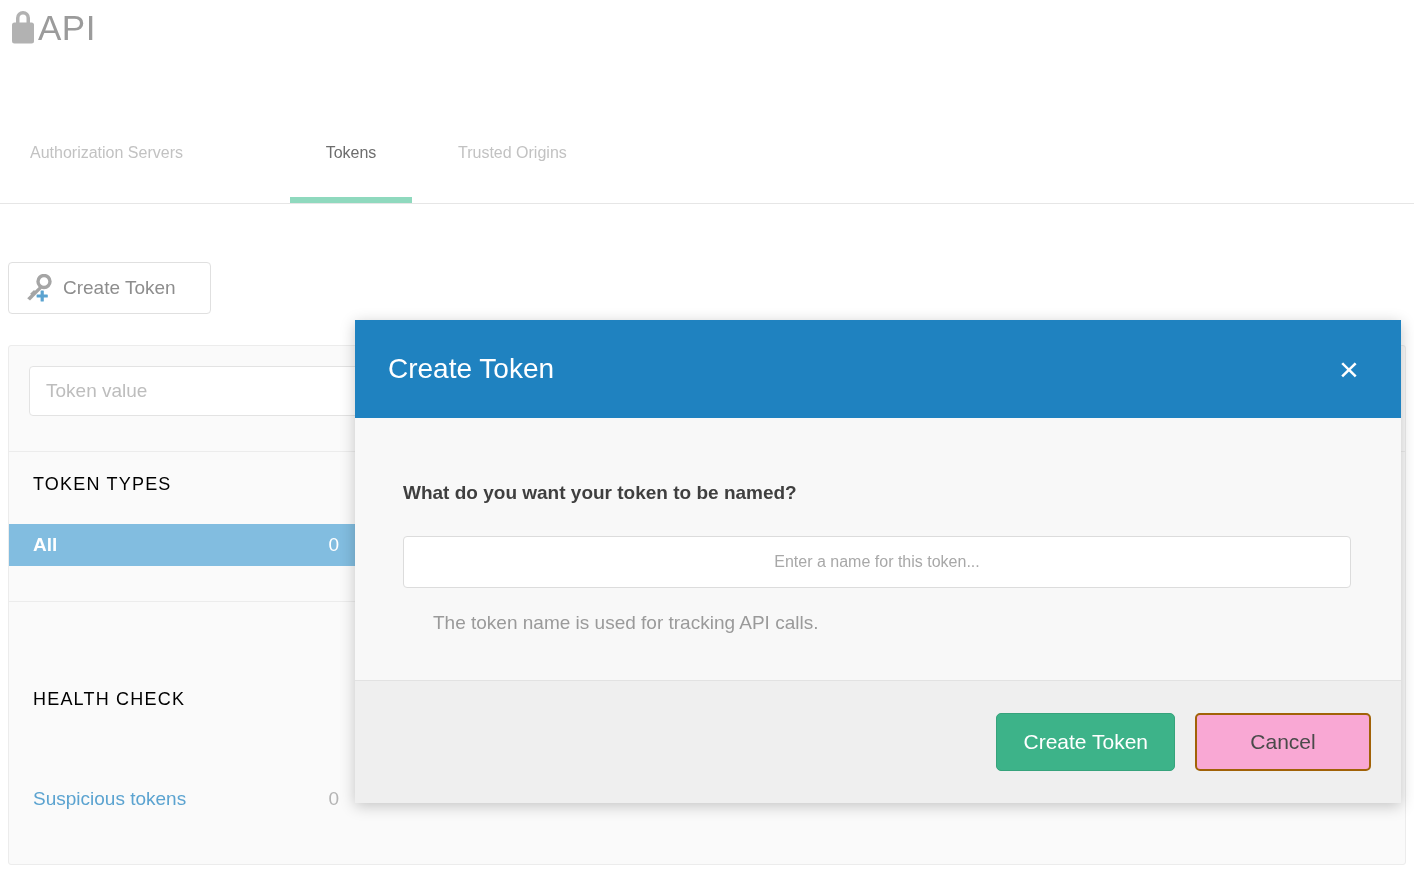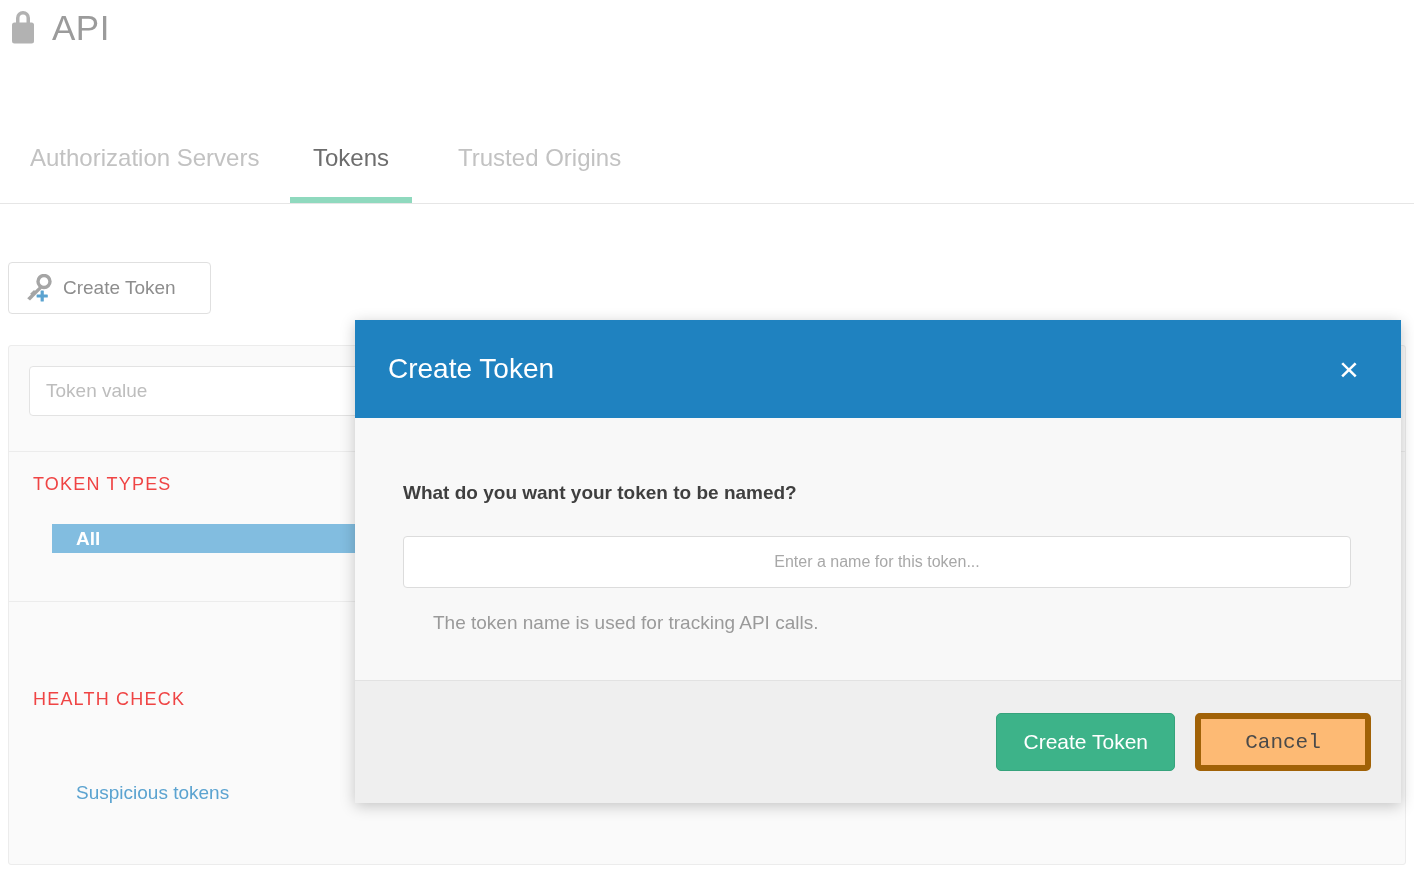--- a/index.html
+++ b/index.html
@@ -20,21 +20,20 @@
     background: #ffffff;
   }
 
   
   .page-header {
     position: absolute;
     left: 8px;
     top: 8px;
     display: flex;
     align-items: center;
-    gap: 14px;
   }
   .lock-icon { width: 30px; height: 38px; display: block; }
   .page-title {
     font-size: 35px;
     font-weight: 400;
     color: #9b9b9b;
     letter-spacing: 0.5px;
     line-height: 1;
   }
 
@@ -44,21 +43,21 @@
     left: 0;
     top: 132px;
     width: 1414px;
     height: 72px;
     border-bottom: 1px solid #e6e6e6;
   }
   .tab {
     position: absolute;
     top: 0;
     height: 71px;
-    font-size: 24px;
+    font-size: 16px;
     color: #c2c2c2;
     white-space: nowrap;
     padding-top: 12px;
     cursor: pointer;
   }
   .tab.active { color: #6d6d6d; }
   .tab.active::after {
     content: "";
     position: absolute;
     left: 0;
@@ -131,35 +130,34 @@
     left: 0; right: 0;
     height: 1px;
     background: #ececec;
   }
 
   .section-title {
     position: absolute;
     left: 24px;
     font-size: 18px;
     letter-spacing: 1.2px;
-    color: #ef4444;
+    color: #000000;
     text-transform: uppercase;
     white-space: nowrap;
   }
 
   .facet-row {
     position: absolute;
     left: 0;
     width: 352px;
-    height: 29px;
+    height: 42px;
     display: flex;
     align-items: center;
     padding: 0 22px 0 24px;
     cursor: pointer;
-    margin-left: 43px;
   }
   .facet-row .name { font-size: 19px; flex: 1; white-space: nowrap; }
   .facet-row .count { font-size: 19px; }
 
   .facet-row.selected { background: #82bde0; }
   .facet-row.selected .name { color: #ffffff; font-weight: 600; }
   .facet-row.selected .count { color: #ffffff; }
 
   .facet-row.link .name { color: #5ba3d0; }
   .facet-row.link .count { color: #b4b4b4; }
@@ -249,25 +247,24 @@
     cursor: pointer;
     padding: 0 26px;
   }
   .btn-primary {
     background: #3db389;
     border: 1px solid #36a37c;
     color: #ffffff;
     min-width: 176px;
   }
   .btn-secondary {
-    background: #fdba74;
-    border: 6px solid #a16207;
+    background: #f9a8d4;
+    border: 2px solid #a16207;
     color: #4a4a4a;
     min-width: 176px;
-    font-family: Liberation Mono, monospace;
   }
 </style>
 </head>
 <body>
 
 <div id="root">
 
   <div class="page-header">
     <span>
       <svg class="lock-icon" viewBox="0 0 30 38" xmlns="http://www.w3.org/2000/svg">

